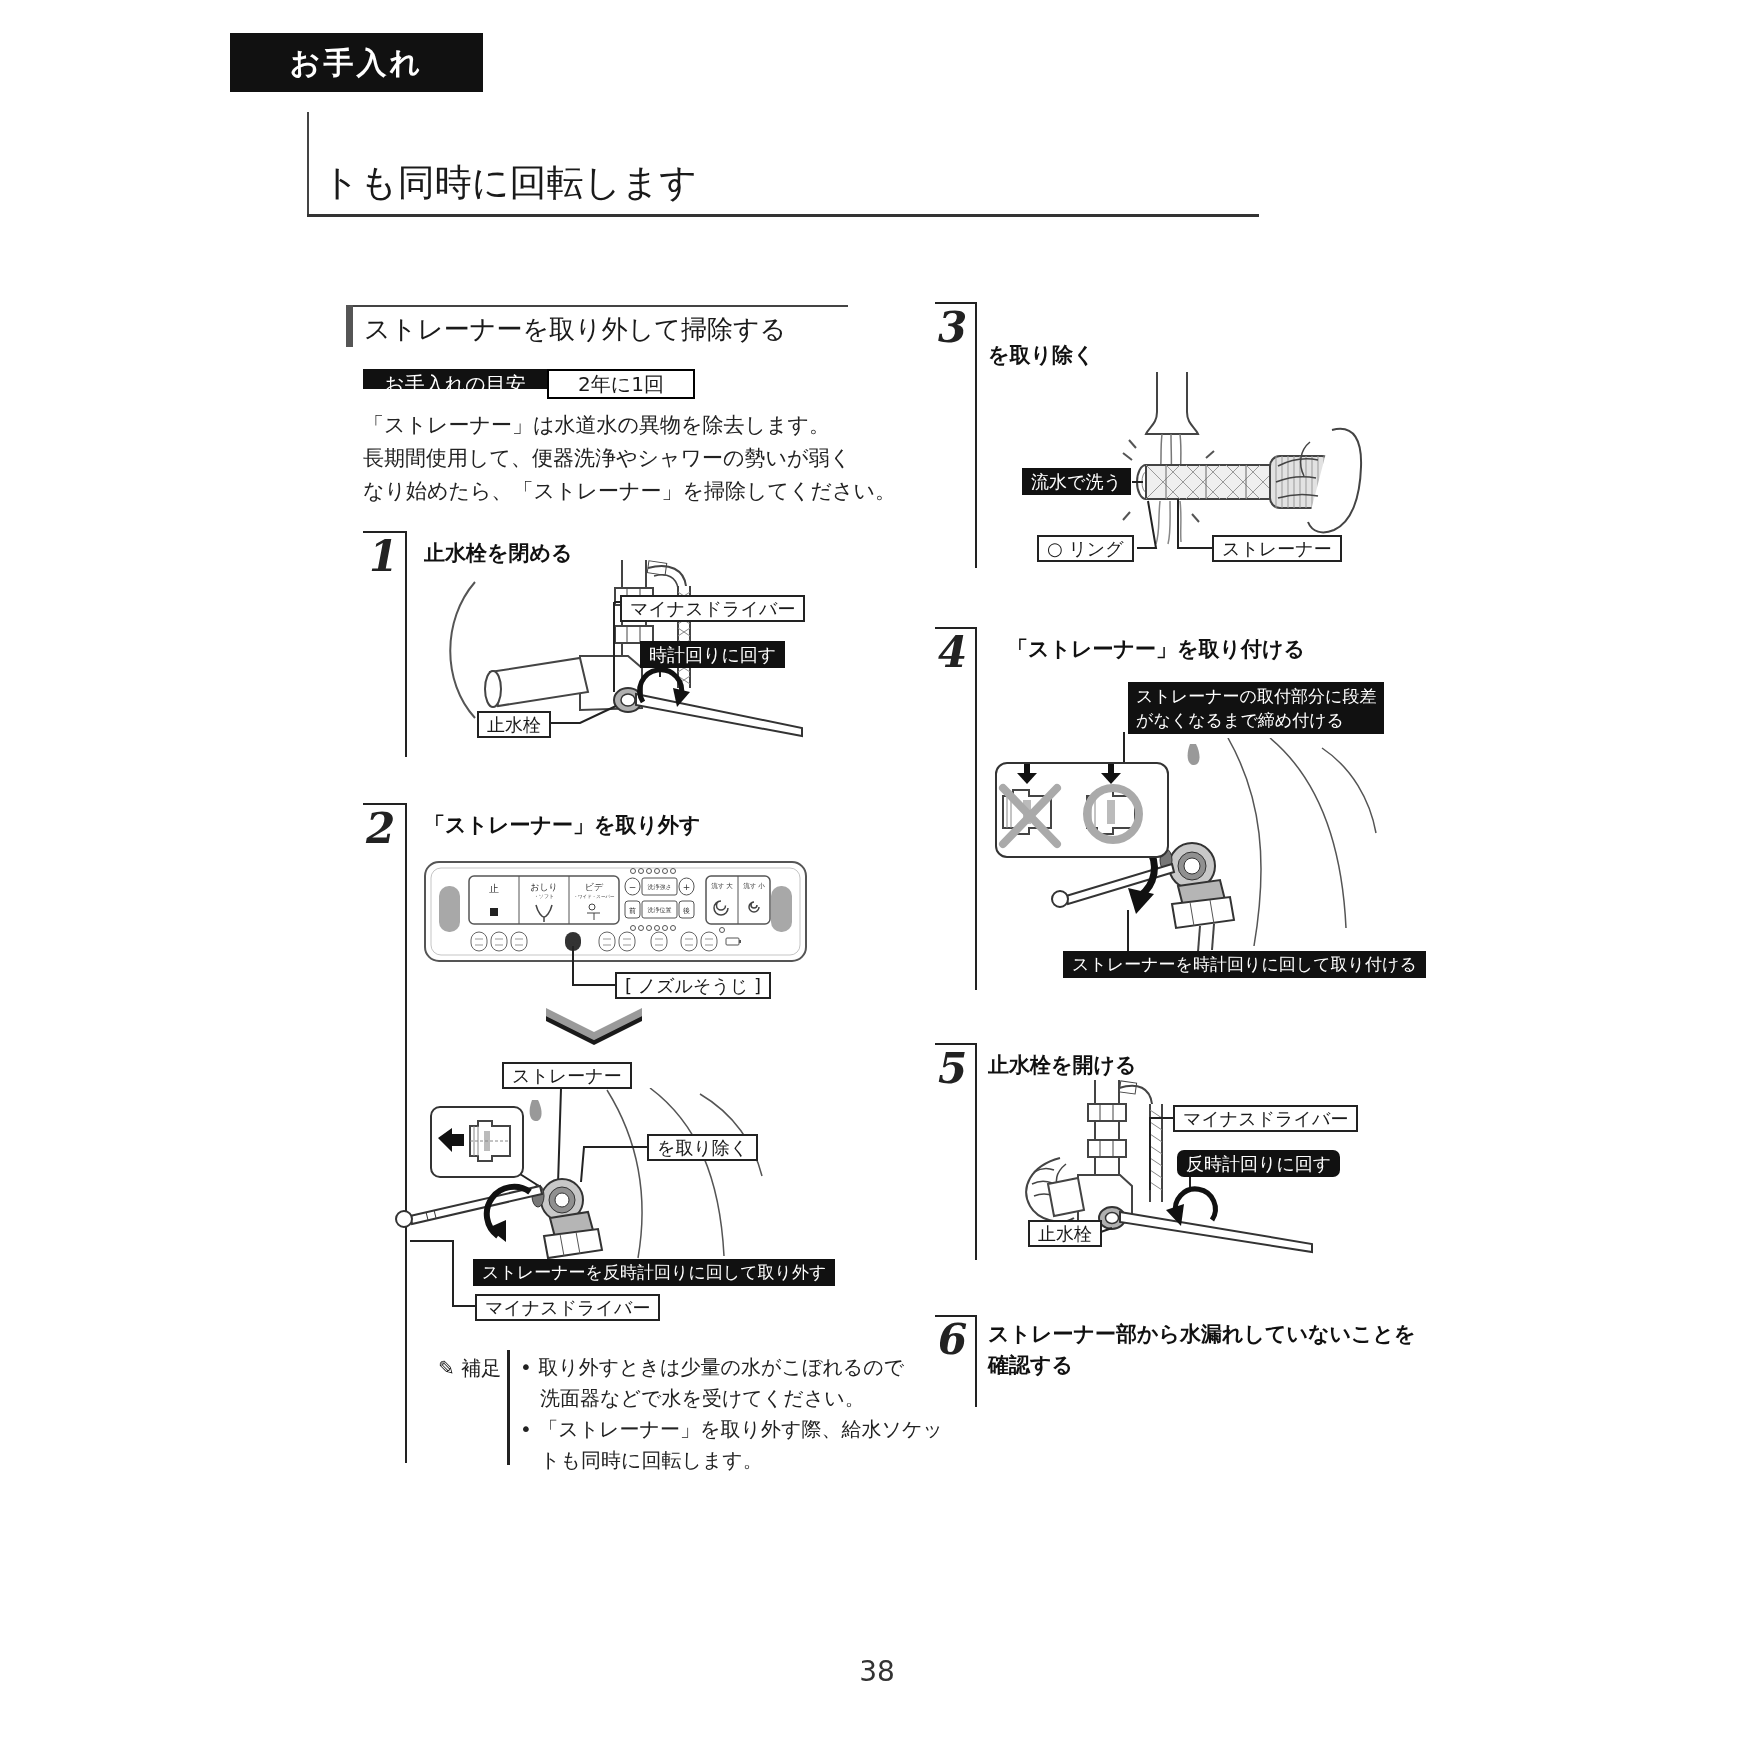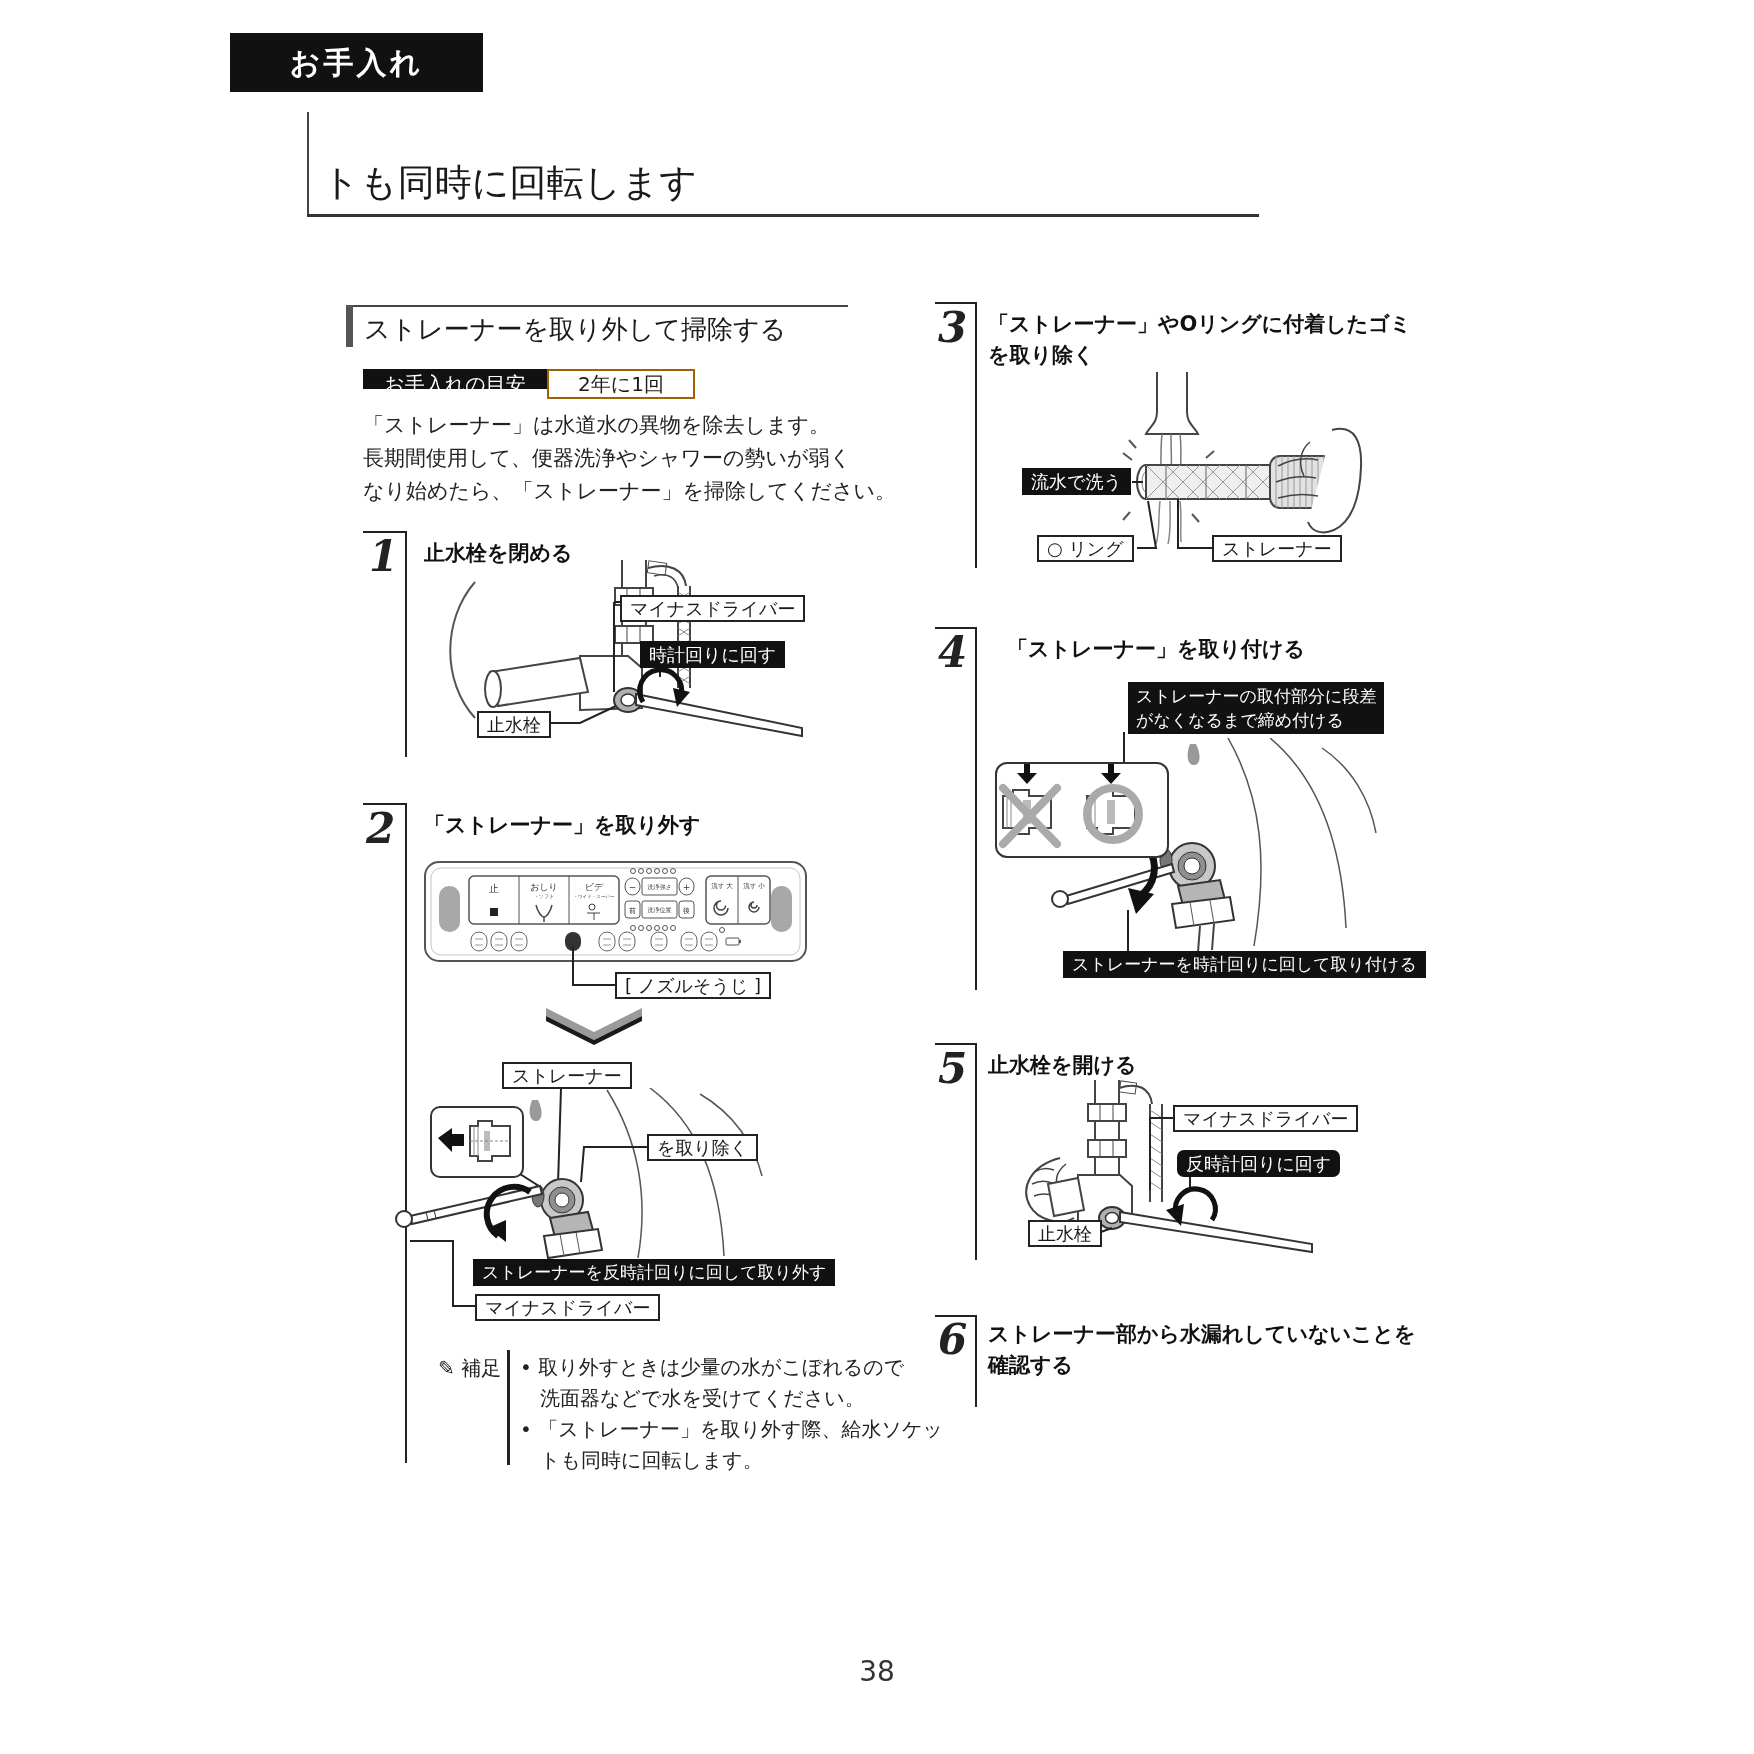--- a/index.html
+++ b/index.html
@@ -22,21 +22,21 @@
   .badge{position:absolute;left:230px;top:33px;width:253px;height:59px;background:#111;
          color:#fff;font-weight:bold;font-size:30px;line-height:59px;text-align:center;
          letter-spacing:3px;}
   .page-title{position:absolute;left:322px;top:158px;font-size:37px;color:#1a1a1a;
               white-space:nowrap;}
   .section-head{position:absolute;left:364px;top:312px;font-size:26px;font-weight:500;
                 white-space:nowrap;}
   .guide-black{position:absolute;left:363px;top:369px;width:184px;height:20px;background:#111;
                color:#fff;font-size:20px;line-height:30px;text-align:center;}
   .guide-white{position:absolute;left:547px;top:369px;width:148px;height:30px;background:#fff;
-               border:2px solid #a16207;box-sizing:border-box;font-size:20px;line-height:26px;
+               border:2px solid #000000;box-sizing:border-box;font-size:20px;line-height:26px;
                text-align:center;}
   .intro-line{position:absolute;left:363px;font-size:21px;line-height:32px;white-space:nowrap;
               color:#222;}
   .note-line{position:absolute;left:520px;font-size:20px;line-height:30px;white-space:nowrap;
              color:#222;}
   .note-bullet::before{content:"• ";}
   .note-indent{padding-left:20px;}
   .note-head{position:absolute;left:438px;top:1355px;font-size:20px;color:#222;white-space:nowrap;}
   .footer-num{position:absolute;left:0;right:0;top:1655px;text-align:center;font-size:28px;
               color:#333;}
@@ -248,21 +248,20 @@
   </div>
   <div class="vline" style="left:507px;top:1350px;width:3px;height:115px;"></div>
   <div class="note-line note-bullet" style="top:1352px;">取り外すときは少量の水がこぼれるので</div>
   <div class="note-line note-indent" style="top:1383px;">洗面器などで水を受けてください。</div>
   <div class="note-line note-bullet" style="top:1414px;">「ストレーナー」を取り外す際、給水ソケッ</div>
   <div class="note-line note-indent" style="top:1445px;">トも同時に回転します。</div>
 
   <div class="topline" style="left:935px;top:302px;width:42px;"></div>
   <div class="vline" style="left:975px;top:302px;height:266px;"></div>
   <div class="step-num" style="left:938px;top:307px;">3</div>
-  <div class="step-title" style="left:988px;top:309px;">「ストレーナー」やOリングに付着したゴミ</div>
   <div class="step-title" style="left:988px;top:340px;">を取り除く</div>
 
   <svg class="abs" style="left:1010px;top:372px;" width="360" height="200" viewBox="0 0 360 200">
     <path d="M147,0 L147,40 C147,52 139,55 136,62 L188,62 C185,55 177,52 177,40 L177,0" fill="#fff" stroke="#444" stroke-width="2"></path>
     <path d="M152,62 C150,80 152,92 150,100" fill="none" stroke="#777" stroke-width="1.5"></path>
     <path d="M161,62 C161,80 162,92 161,100" fill="none" stroke="#777" stroke-width="1.5"></path>
     <path d="M170,62 C172,80 170,92 171,100" fill="none" stroke="#777" stroke-width="1.5"></path>
     <path d="M122,88 L113,81 M118,100 L108,97 M196,86 L204,79 M200,98 L210,95 M126,76 L119,68" stroke="#555" stroke-width="2"></path>
     <ellipse cx="136" cy="110" rx="9" ry="17" fill="#fff" stroke="#444" stroke-width="2"></ellipse>
     <ellipse cx="136" cy="110" rx="4" ry="10" fill="none" stroke="#888"></ellipse>

